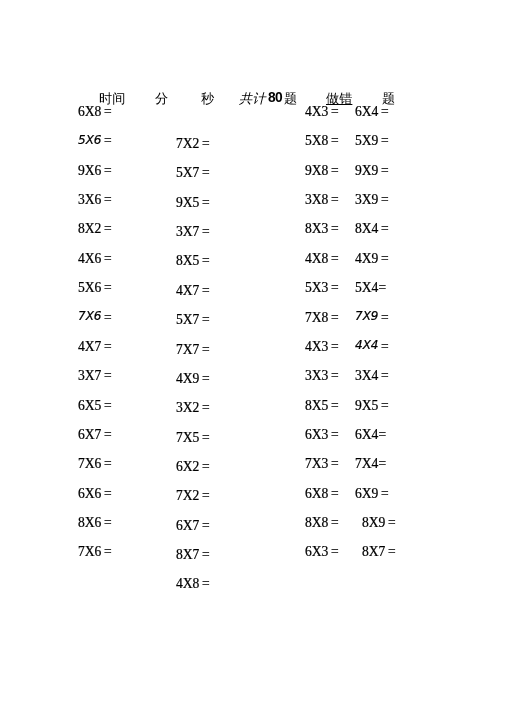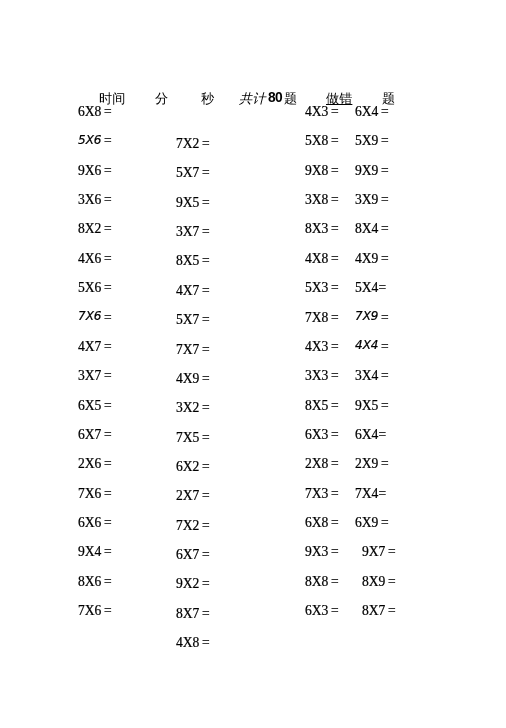--- a/index.html
+++ b/index.html
@@ -139,42 +139,30 @@
         <span class="cell col2"><span class="expr">8X5</span><span class="eq">=</span></span>
         <span class="cell col3"><span class="expr">9X5</span><span class="eq">=</span></span>
       </div>
       <div class="row">
         <span class="cell col0"><span class="expr">6X7</span><span class="eq">=</span></span>
         <span class="cell col1"><span class="expr">6X2</span><span class="eq">=</span></span>
         <span class="cell col2"><span class="expr">6X3</span><span class="eq">=</span></span>
         <span class="cell col3 tight"><span class="expr">6X4</span><span class="eq">=</span></span>
       </div>
       <div class="row">
-        <span class="cell col0"><span class="expr">2X6</span><span class="eq">=</span></span>
-        <span class="cell col1"><span class="expr">2X7</span><span class="eq">=</span></span>
-        <span class="cell col2"><span class="expr">2X8</span><span class="eq">=</span></span>
-        <span class="cell col3"><span class="expr">2X9</span><span class="eq">=</span></span>
-      </div>
-      <div class="row">
         <span class="cell col0"><span class="expr">7X6</span><span class="eq">=</span></span>
         <span class="cell col1"><span class="expr">7X2</span><span class="eq">=</span></span>
         <span class="cell col2"><span class="expr">7X3</span><span class="eq">=</span></span>
         <span class="cell col3 tight"><span class="expr">7X4</span><span class="eq">=</span></span>
       </div>
       <div class="row">
         <span class="cell col0"><span class="expr">6X6</span><span class="eq">=</span></span>
         <span class="cell col1"><span class="expr">6X7</span><span class="eq">=</span></span>
         <span class="cell col2"><span class="expr">6X8</span><span class="eq">=</span></span>
         <span class="cell col3"><span class="expr">6X9</span><span class="eq">=</span></span>
-      </div>
-      <div class="row">
-        <span class="cell col0"><span class="expr">9X4</span><span class="eq">=</span></span>
-        <span class="cell col1"><span class="expr">9X2</span><span class="eq">=</span></span>
-        <span class="cell col2"><span class="expr">9X3</span><span class="eq">=</span></span>
-        <span class="cell col3 indented"><span class="expr">9X7</span><span class="eq">=</span></span>
       </div>
       <div class="row">
         <span class="cell col0"><span class="expr">8X6</span><span class="eq">=</span></span>
         <span class="cell col1"><span class="expr">8X7</span><span class="eq">=</span></span>
         <span class="cell col2"><span class="expr">8X8</span><span class="eq">=</span></span>
         <span class="cell col3 indented"><span class="expr">8X9</span><span class="eq">=</span></span>
       </div>
       <div class="row">
         <span class="cell col0"><span class="expr">7X6</span><span class="eq">=</span></span>
         <span class="cell col1"><span class="expr">4X8</span><span class="eq">=</span></span>

